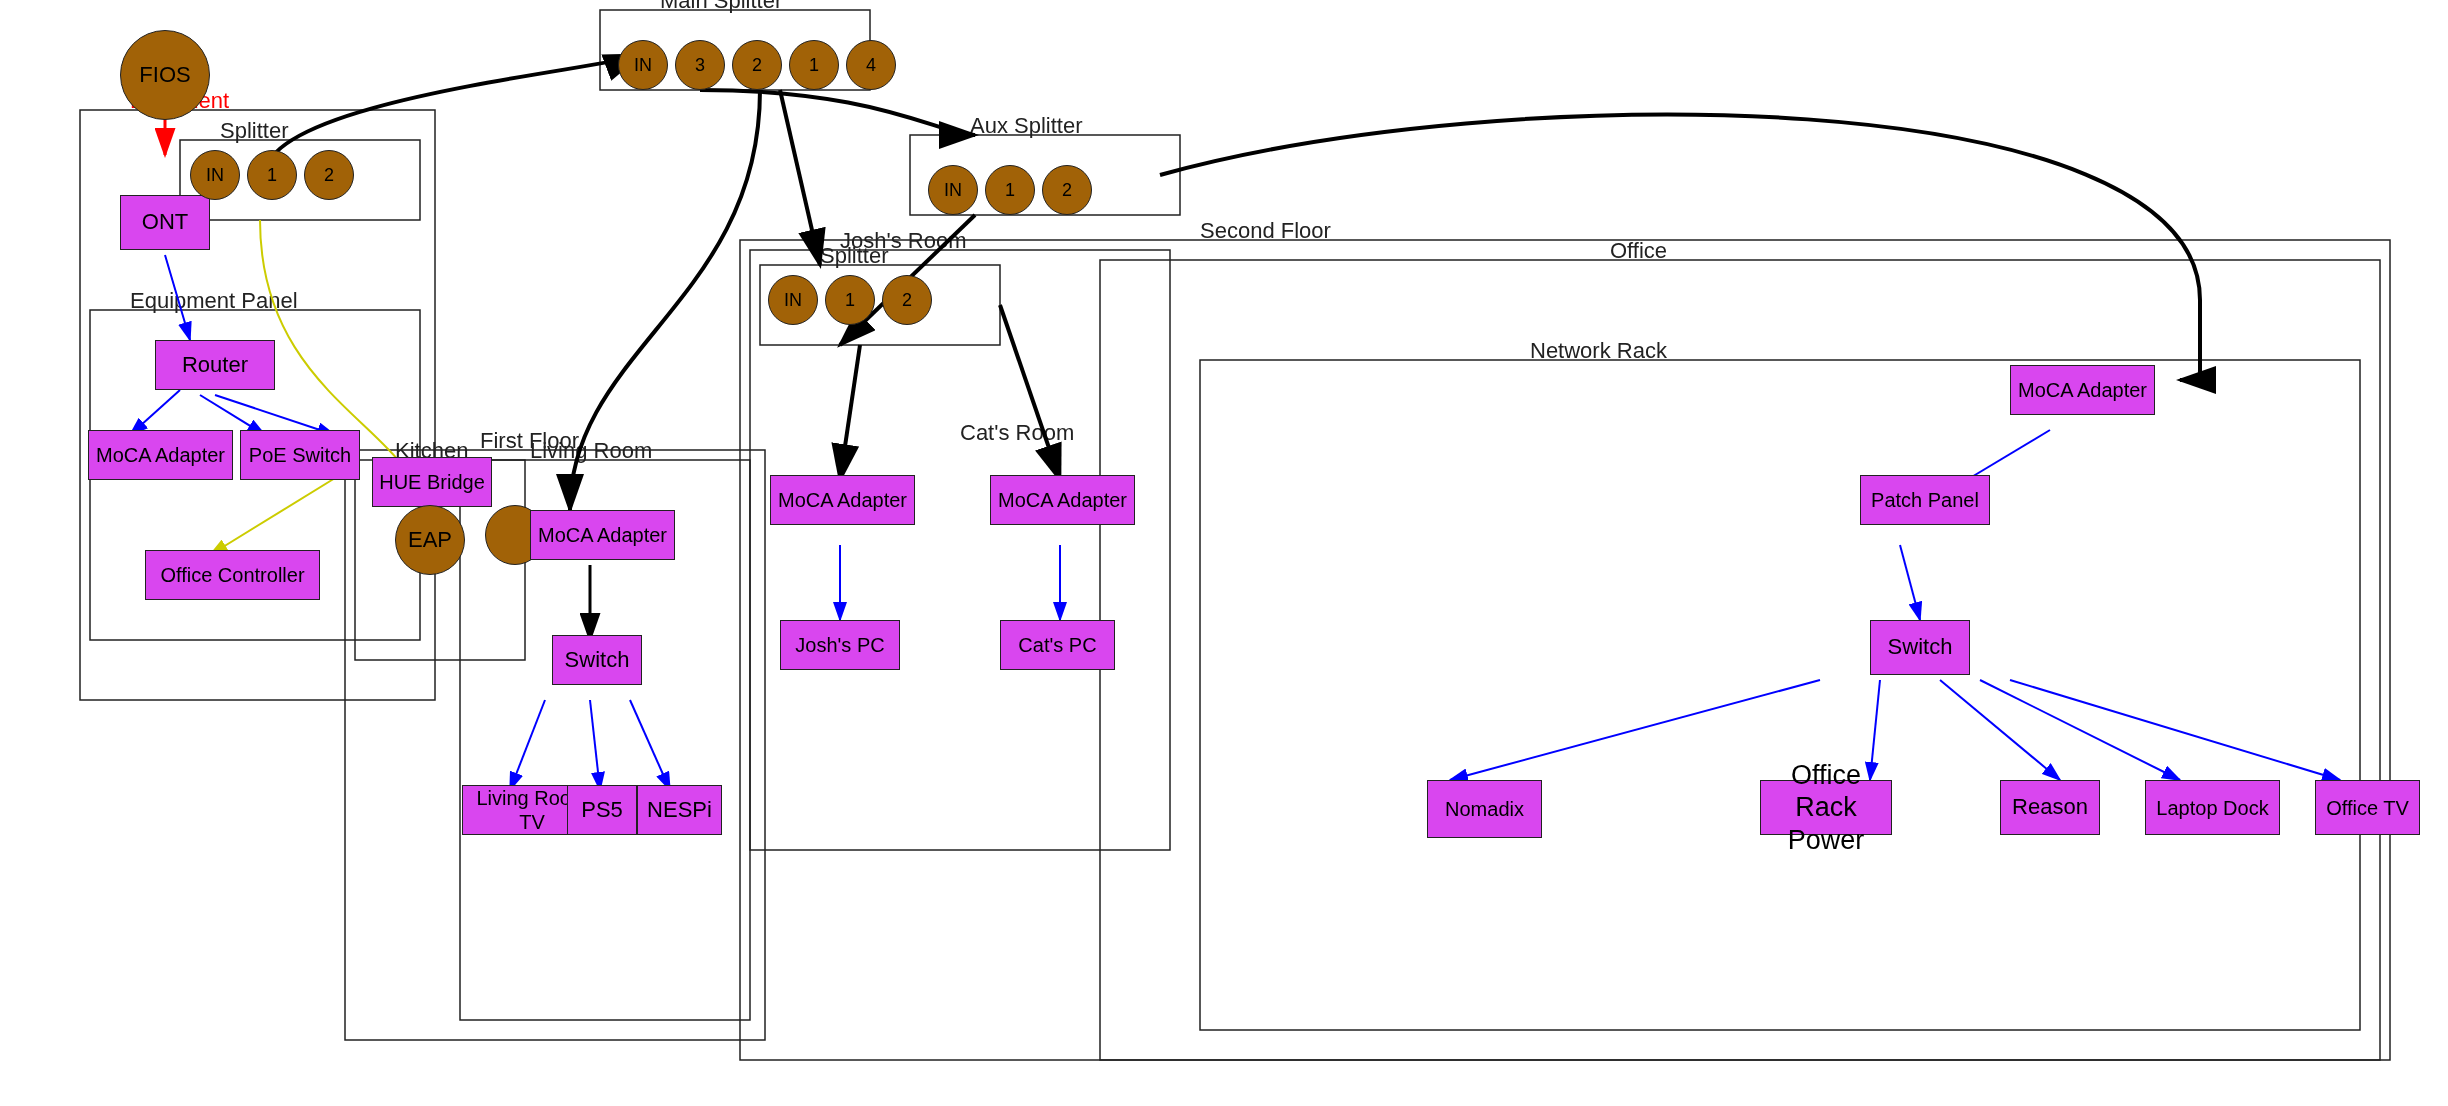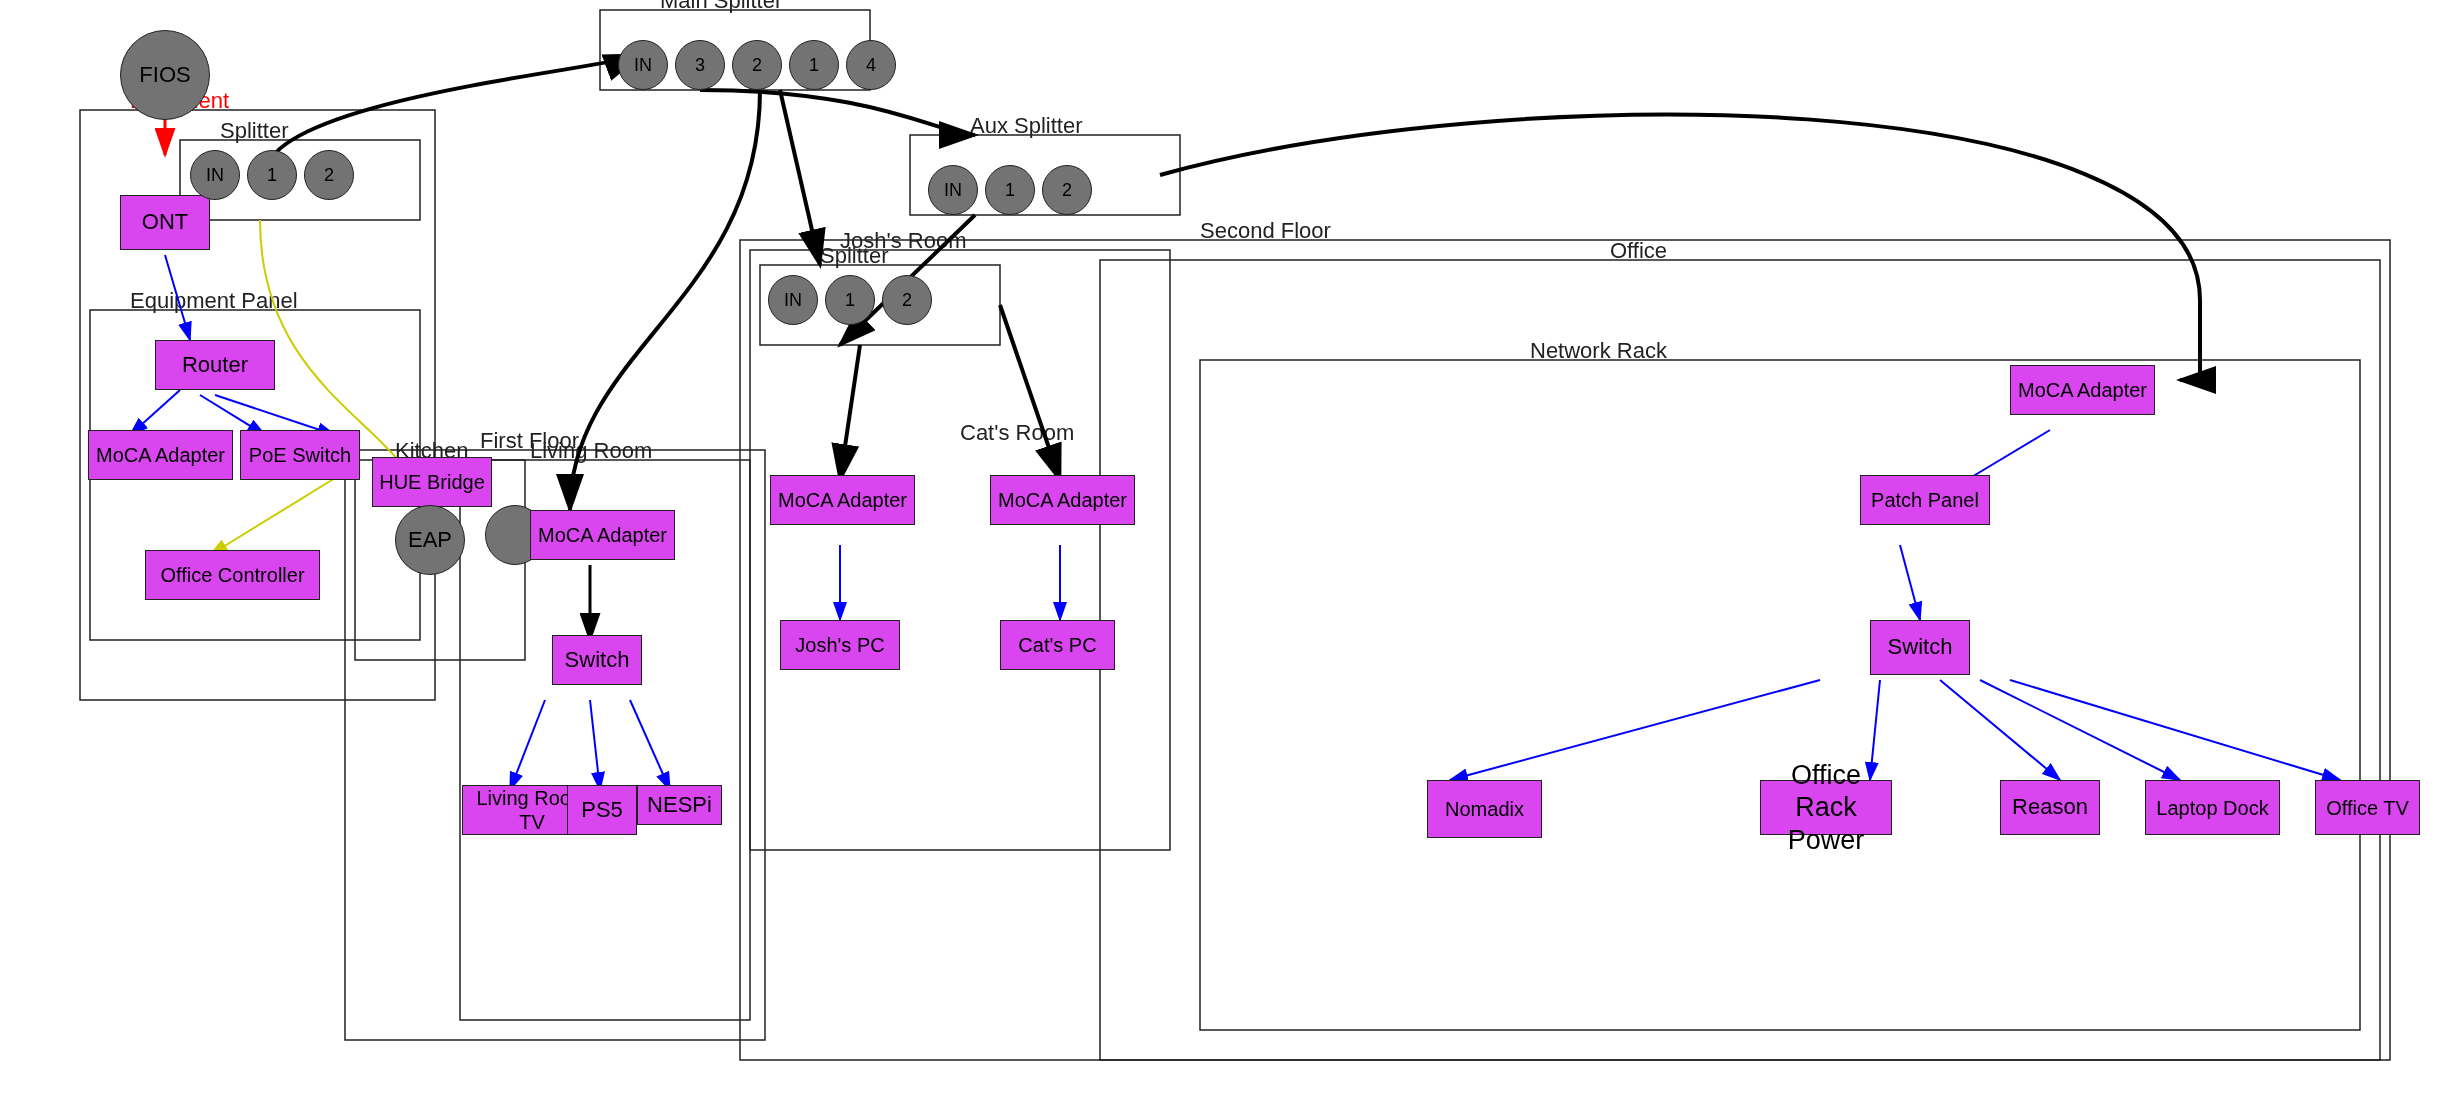--- a/index.html
+++ b/index.html
@@ -24,21 +24,21 @@
       display: flex;
       align-items: center;
       justify-content: center;
       font-size: 22px;
       text-align: center;
       line-height: 1.2;
     }
     .node-circle {
       position: absolute;
       border: 1.5px solid #222;
-      background: #737373;
+      background: #a16207;
       border-radius: 50%;
       display: flex;
       align-items: center;
       justify-content: center;
       font-size: 20px;
       text-align: left;
     }
   </style>
 </head>
 <body>
@@ -239,21 +239,21 @@
 </div>
 
 <div class="node-box" style="left:462px; top:785px; width:140px; height:50px; font-size:20px;">
   <span>Living Room TV</span>
 </div>
 
 <div class="node-box" style="left:567px; top:785px; width:70px; height:50px; font-size:22px;">
   <span>PS5</span>
 </div>
 
-<div class="node-box" style="left:637px; top:785px; width:85px; height:40px; font-size:22px;">
+<div class="node-box" style="left:637px; top:785px; width:85px; height:50px; font-size:22px;">
   <span>NESPi</span>
 </div>
 
 <div class="node-circle" style="left:768px; top:275px; width:50px; height:50px; font-size:18px;">
   <span>IN</span>
 </div>
 <div class="node-circle" style="left:825px; top:275px; width:50px; height:50px; font-size:18px;">
   <span>1</span>
 </div>
 <div class="node-circle" style="left:882px; top:275px; width:50px; height:50px; font-size:18px;">

